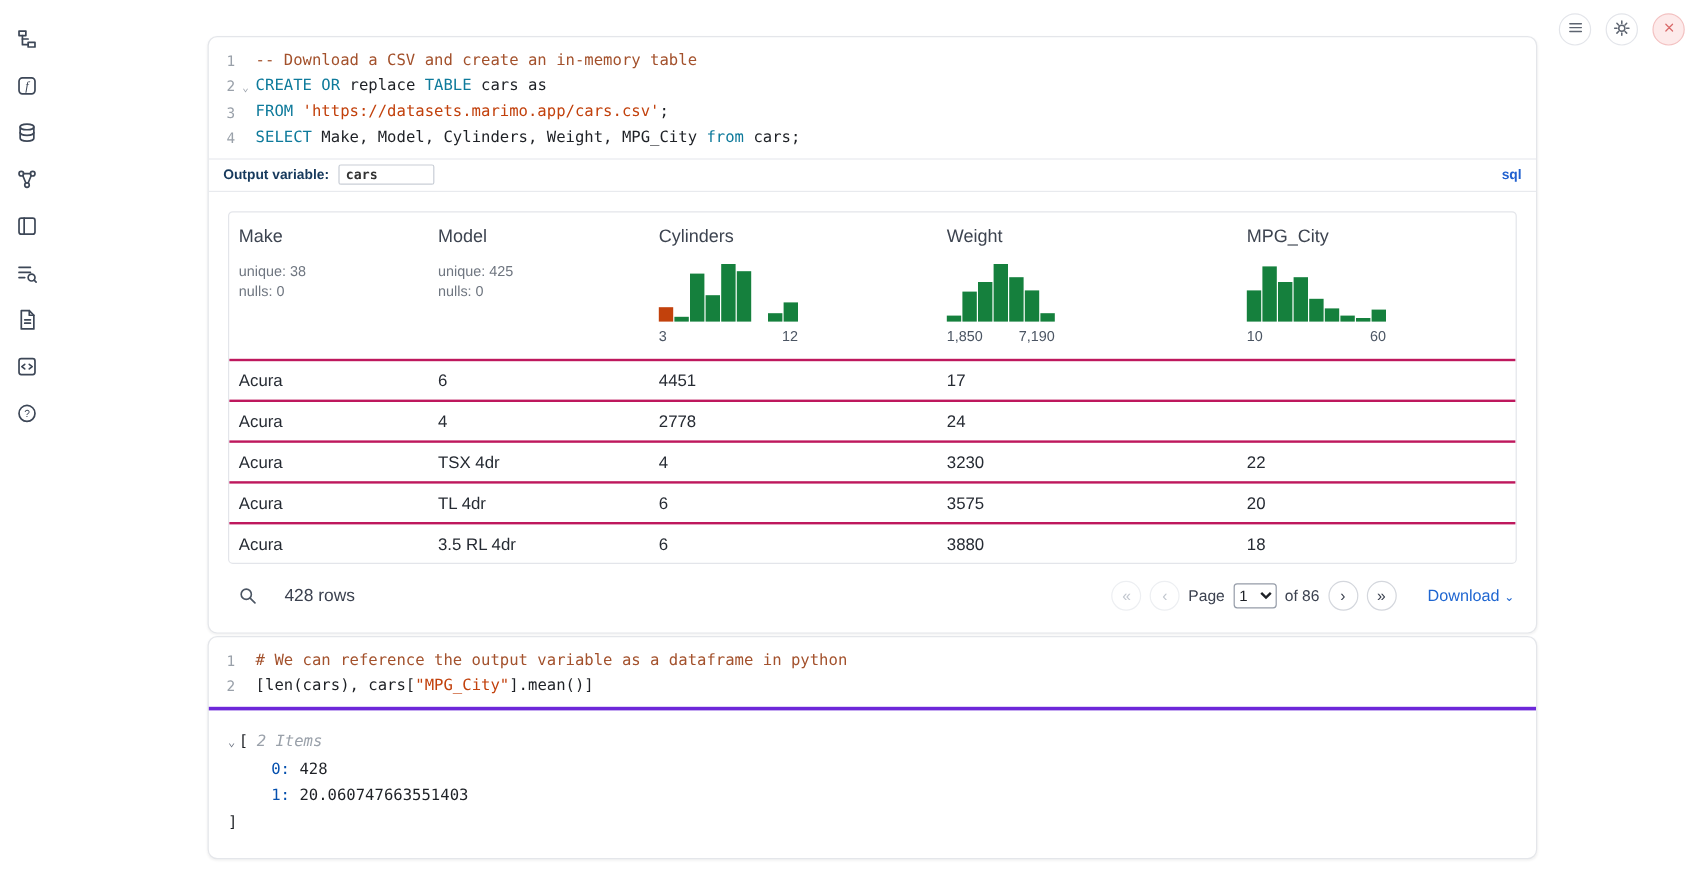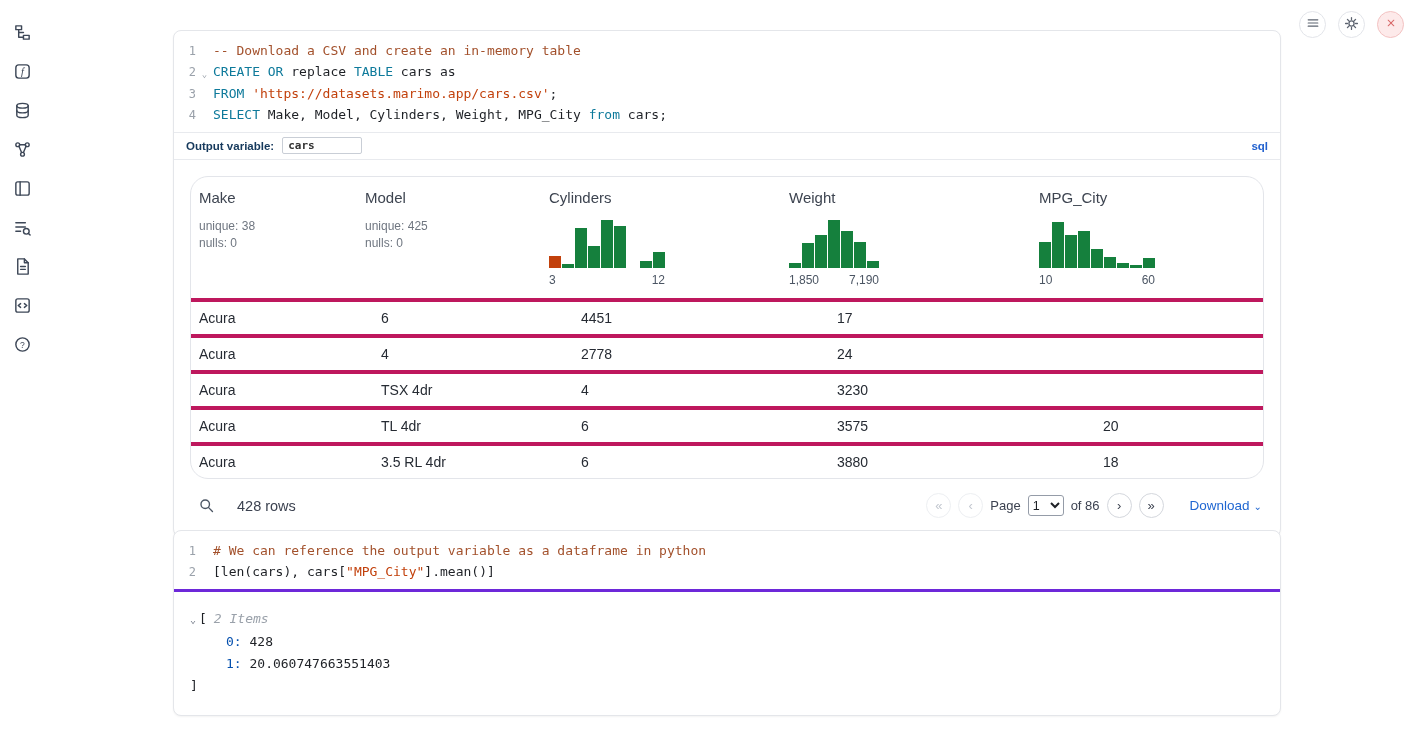--- a/index.html
+++ b/index.html
@@ -33,31 +33,31 @@
   .tk-p { color:#1e2126; }
 
   .outvar { display:flex; align-items:center; gap:8px; border-top:1px solid #e8eaee; padding:4px 12px 5px 12px; }
   .outvar-label { font-size:11.5px; font-weight:bold; color:#16395c; }
   .outvar-input { width:80px; height:17px; border:1px solid #c9ced6; border-radius:2px; font-size:11px; font-weight:bold; color:#333; padding:0 5px; font-family:"DejaVu Sans Mono", monospace; }
   .lang-badge { margin-left:auto; font-size:11.5px; font-weight:bold; color:#2161cf; }
 
   .cell-out { border-top:1px solid #e8eaee; padding:16px; }
 
   
-  .datatable { border:1px solid #e3e5ea; border-radius:18px; overflow:hidden; background:#fff; }
+  .datatable { border:1px solid #e3e5ea; border-radius:4px; overflow:hidden; background:#fff; }
   .thead, .trow { display:grid; grid-template-columns:166px 184px 240px 250px 1fr; }
   .th { padding:12px 8px 10px 8px; cursor:pointer; }
   .th-name { font-size:15px; color:#3d4450; }
   .th-stats { margin-top:12px; font-size:12px; color:#6f7680; line-height:16.5px; }
   .hist-wrap { margin-top:12px; display:inline-block; }
   .hist { display:flex; align-items:flex-end; gap:1px; height:50px; }
   .bar { width:12px; background:#15803d; }
   .bar.orange { background:#c2410c; }
   .hist-axis { display:flex; justify-content:space-between; font-size:12px; color:#4b5563; margin-top:5px; }
-  .trow { border-top:4px solid #be185d;gap:16px; }
+  .trow { border-top:2px solid #be185d; }
   .td { padding:8px; font-size:14px; color:#262b33; }
 
   
   .table-footer { display:flex; align-items:center; padding:14px 2px 2px 8px; }
   .search-btn { color:#4b5563; display:flex; cursor:pointer; }
   .search-btn svg { stroke:currentColor; fill:none; stroke-width:1.6; stroke-linecap:round; }
   .rowcount { margin-left:22px; font-size:14.5px; color:#3c4250; }
   .pager { margin-left:auto; display:flex; align-items:center; gap:7px; }
   .pg-btn { width:25px; height:25px; border-radius:50%; background:#fff; display:flex; align-items:center; justify-content:center; font-size:13px; cursor:pointer; }
   .pg-first, .pg-prev { color:#c2c7cf; border:1px solid #edeff2; }
@@ -262,20 +262,21 @@
               <div class="td">Acura</div>
               <div class="td">4</div>
               <div class="td">2778</div>
               <div class="td">24</div>
             </div>
             <div class="trow">
               <div class="td">Acura</div>
               <div class="td">TSX 4dr</div>
               <div class="td">4</div>
               <div class="td">3230</div>
+              <div class="td">22</div>
             </div>
             <div class="trow">
               <div class="td">Acura</div>
               <div class="td">TL 4dr</div>
               <div class="td">6</div>
               <div class="td">3575</div>
               <div class="td">20</div>
             </div>
             <div class="trow">
               <div class="td">Acura</div>

